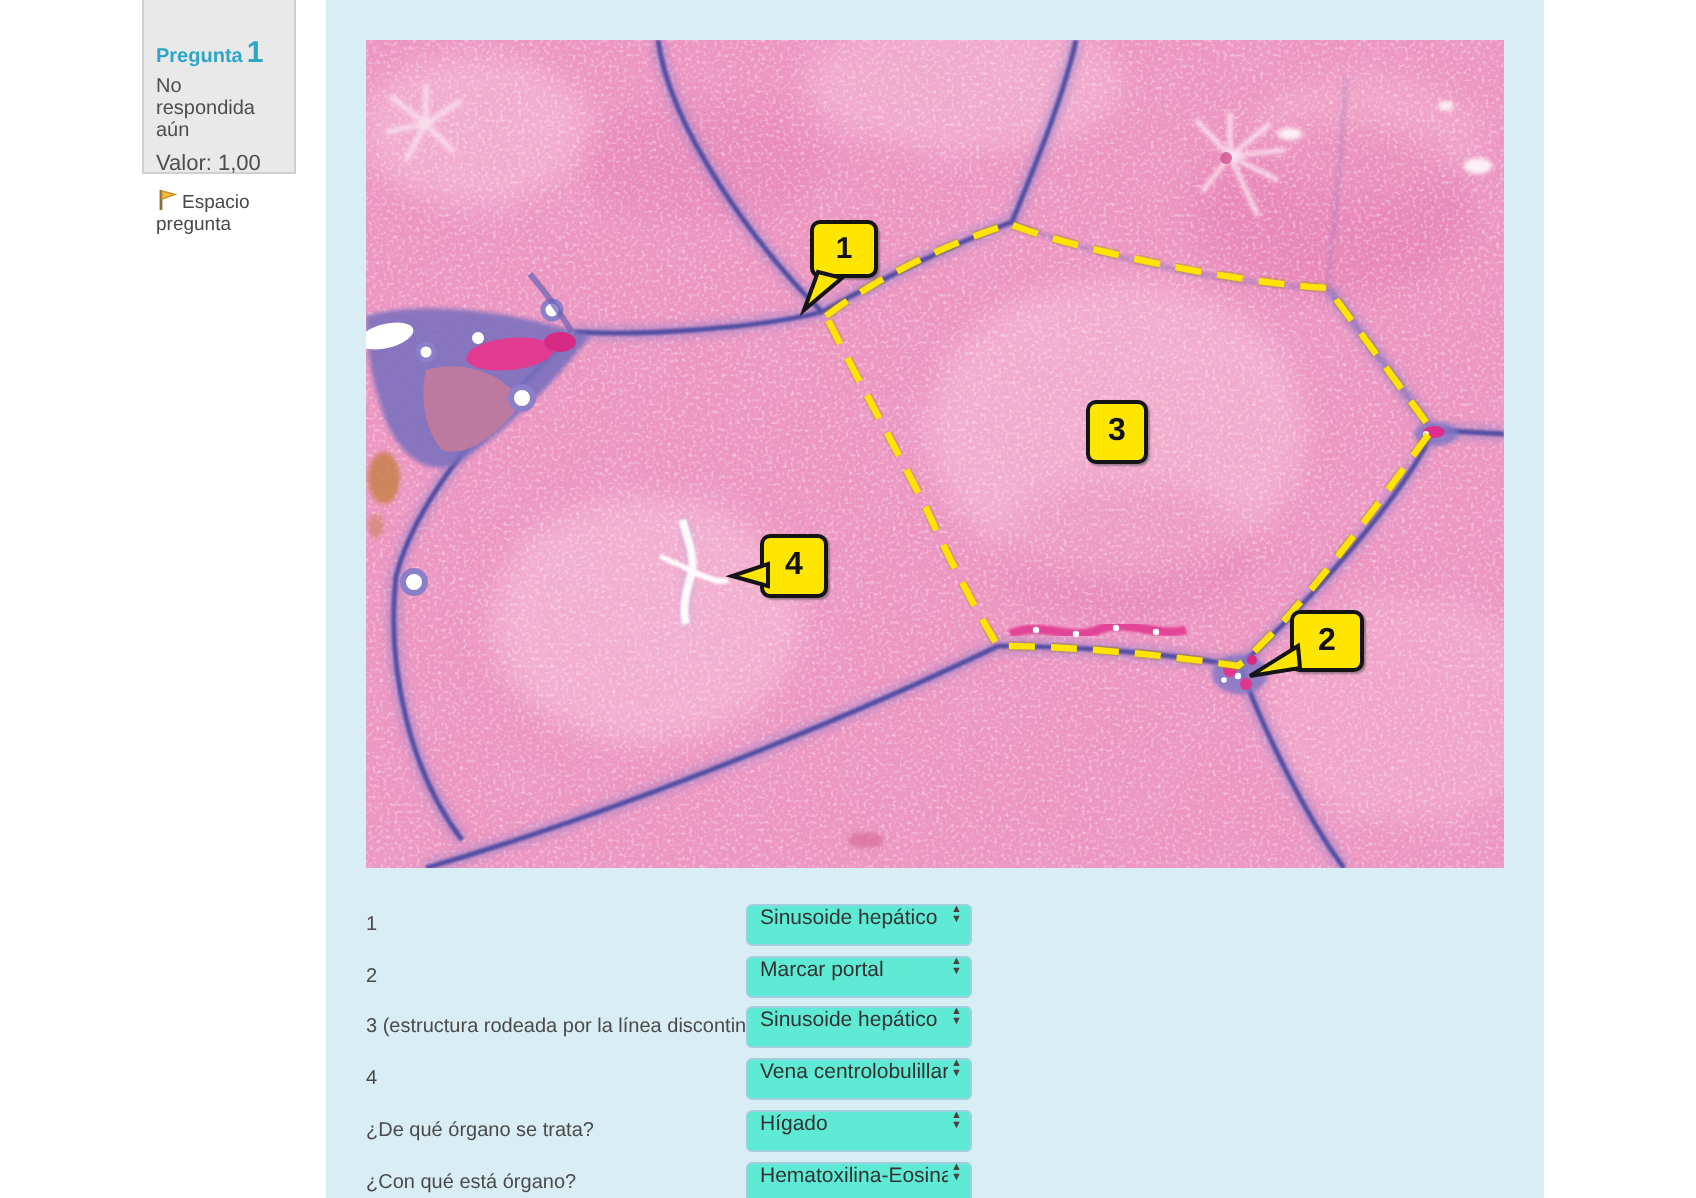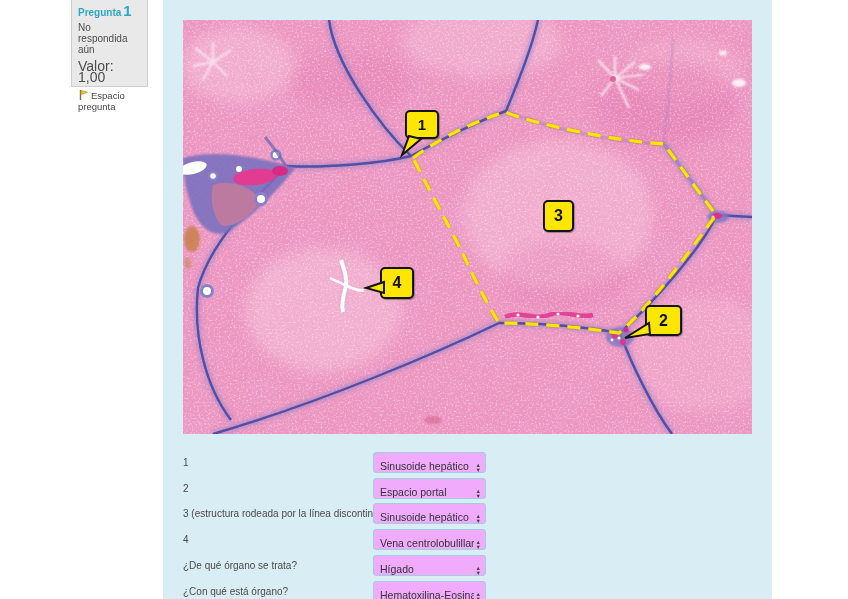--- a/index.html
+++ b/index.html
@@ -6,26 +6,26 @@
   body{
     width:848px;height:599px;position:relative;overflow:hidden;
     background:#ffffff;
     font-family:"Liberation Sans", sans-serif;
     -webkit-font-smoothing:antialiased;
   }
   
   .qinfo{
     position:absolute;left:71px;top:0;width:77px;height:87px;
     background:#e9e9e9;border:1px solid #cfcfcf;border-top:none;
-    box-sizing:border-box;padding:4px 6px;
+    box-sizing:border-box;padding:20px 6px;
   }
   .qinfo .qno{color:#2ea6c9;font-weight:bold;font-size:10px;line-height:13px;}
   .qinfo .qno .big{font-size:15px;font-weight:bold;margin-left:2px;}
   .qinfo .state{color:#4d4d4d;font-size:10px;line-height:11px;margin-top:3px;}
-  .qinfo .grade{color:#4d4d4d;font-size:14px;line-height:11px;margin-top:6px;}
+  .qinfo .grade{color:#4d4d4d;font-size:11px;line-height:11px;margin-top:6px;}
   .qinfo .flagline{color:#474747;font-size:9.5px;line-height:11px;margin-top:6px;cursor:pointer;}
   .qinfo .flagline svg{vertical-align:-2px;margin-right:2px;}
   
   .content{
     position:absolute;left:163px;top:0;width:609px;height:599px;
     background:#d9edf4;
   }
   .prompt{
     position:absolute;left:20px;top:1px;font-size:10.5px;color:#3f3f3f;
   }
@@ -42,22 +42,22 @@
   }
   .marker .tail{position:absolute;overflow:visible;}
   
   .rows{position:absolute;left:0;top:0;}
   .qrow{position:absolute;left:20px;height:22px;}
   .qlabel{
     position:absolute;left:0;top:5px;font-size:10px;color:#4a4a4a;white-space:nowrap;
   }
   .qselect{
     position:absolute;left:190px;top:0;width:113px;height:21px;
-    background:#f0abfc;border:1px solid #9fcfdf;border-radius:3px;
-    box-sizing:border-box;display:flex;align-items:flex-end;
+    background:#5eead4;border:1px solid #9fcfdf;border-radius:3px;
+    box-sizing:border-box;display:flex;align-items:flex-start;
     padding:0 4px 0 6px;cursor:pointer;
   }
   .qselect .val{
     flex:1;font-size:10.5px;color:#333;white-space:nowrap;overflow:hidden;
   }
   .arrows{
     display:flex;flex-direction:column;align-items:center;justify-content:center;
     color:#444;line-height:4.5px;font-size:5.5px;margin-left:2px;
   }
 </style>
@@ -264,21 +264,21 @@
         <span class="arrows">
           <span>▲</span>
             <span>▼</span>
         </span>
       </div>
     </div>
 
     <div class="qrow" style="top:478px;">
       <span class="qlabel">2</span>
       <div class="qselect">
-        <span class="val">Espacio portal</span>
+        <span class="val">Marcar portal</span>
         <span class="arrows">
           <span>▲</span>
             <span>▼</span>
         </span>
       </div>
     </div>
 
     <div class="qrow" style="top:503px;">
       <span class="qlabel">3 (estructura rodeada por la línea discontinua)</span>
       <div class="qselect">

